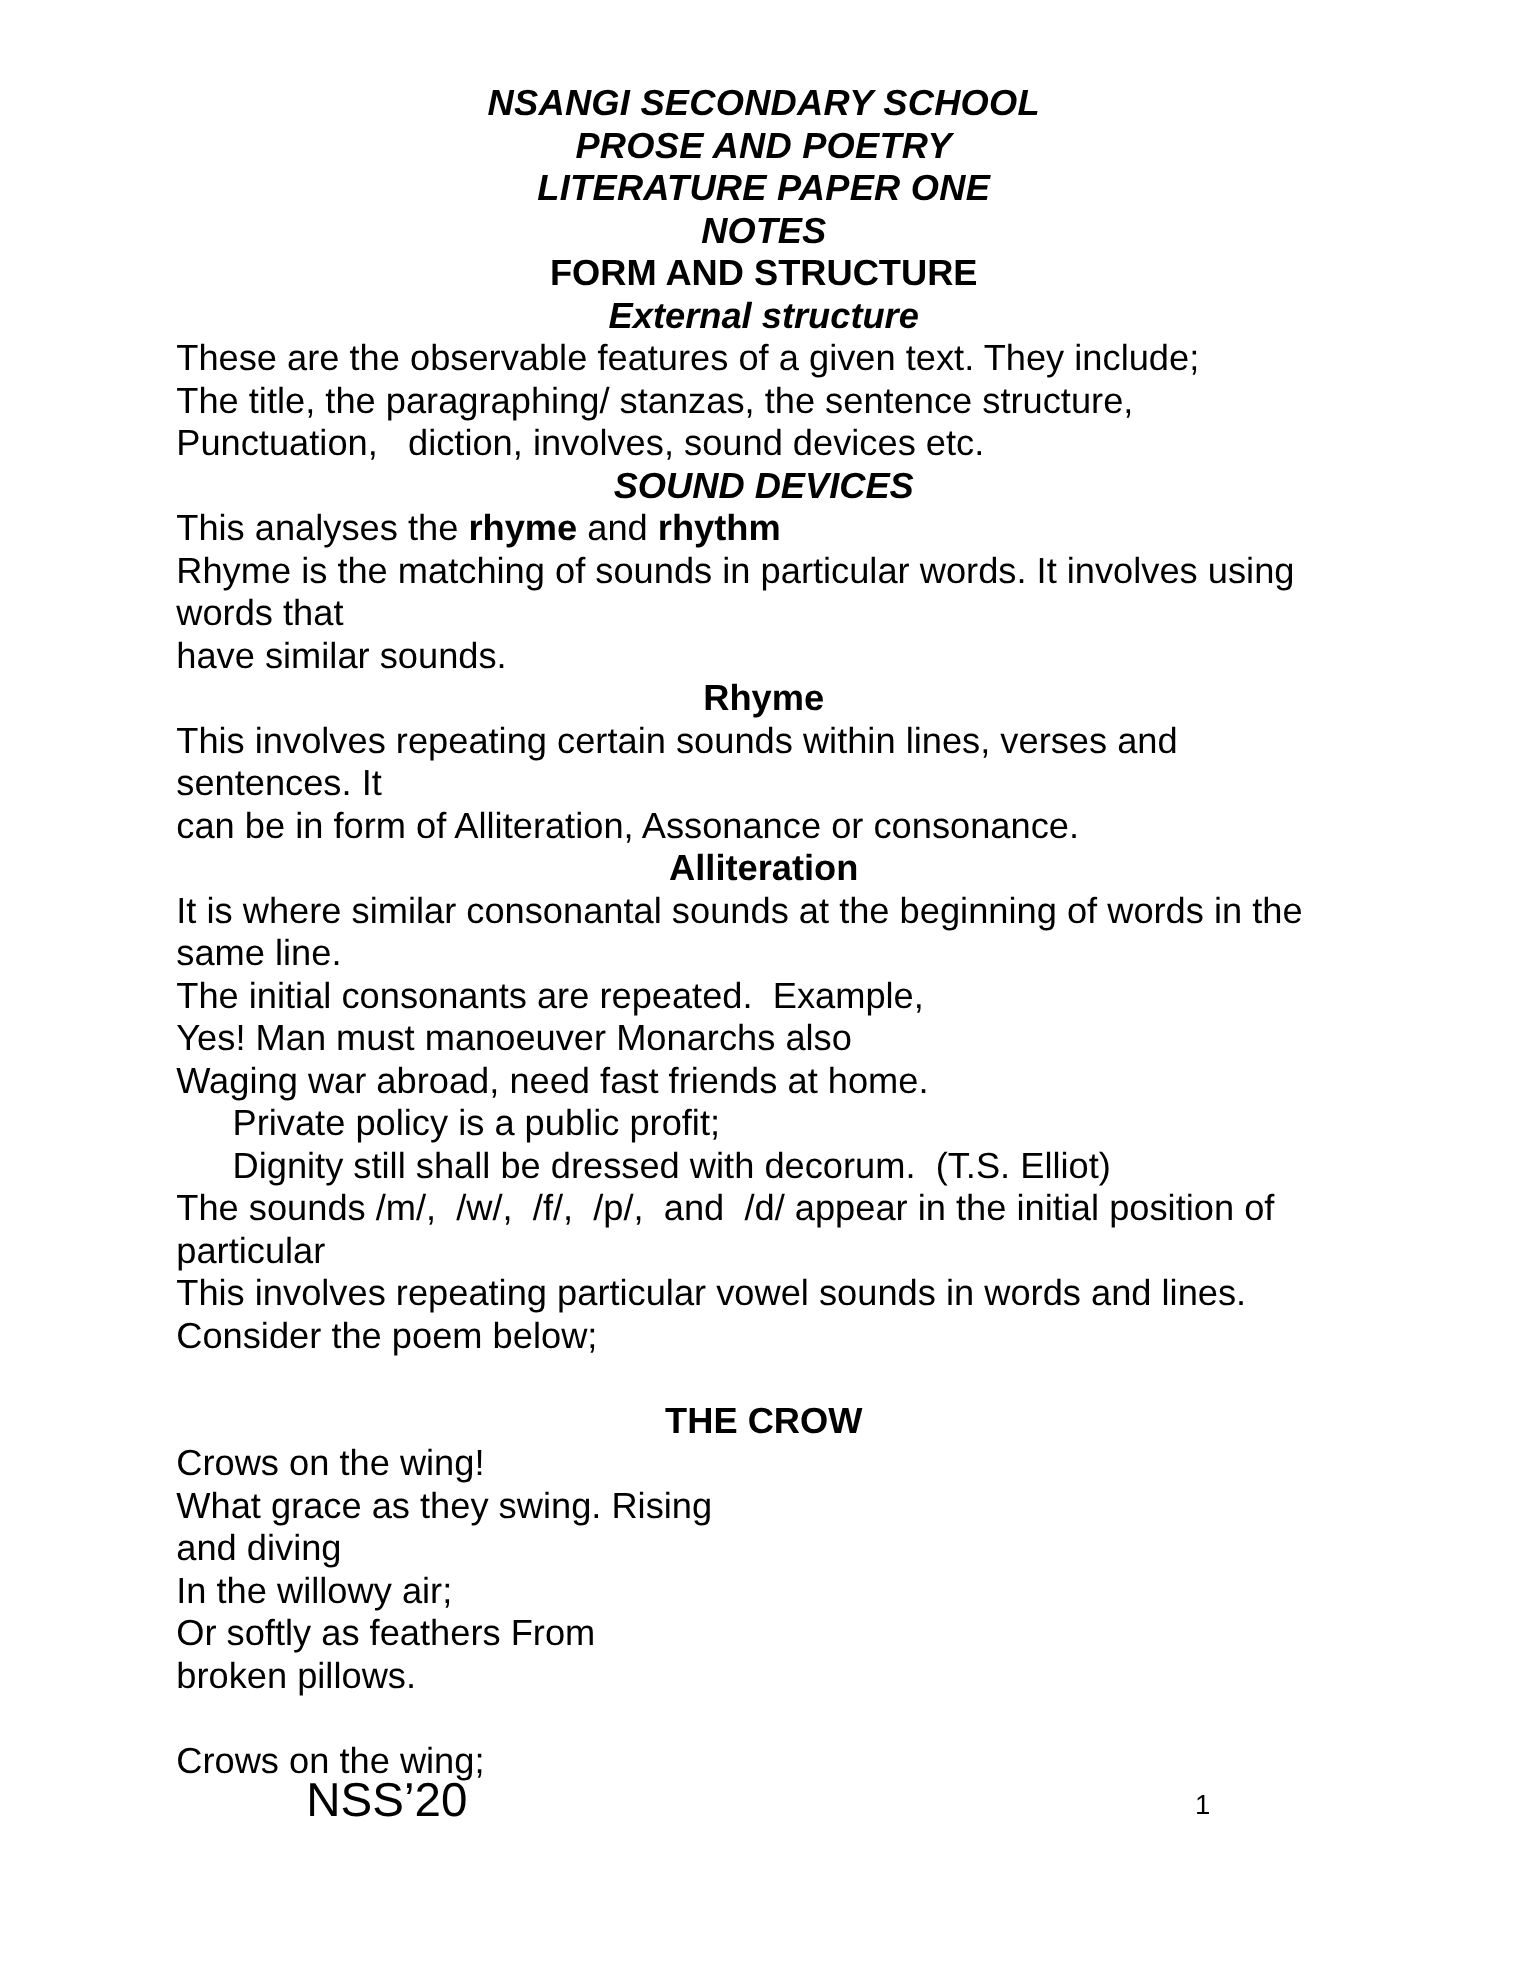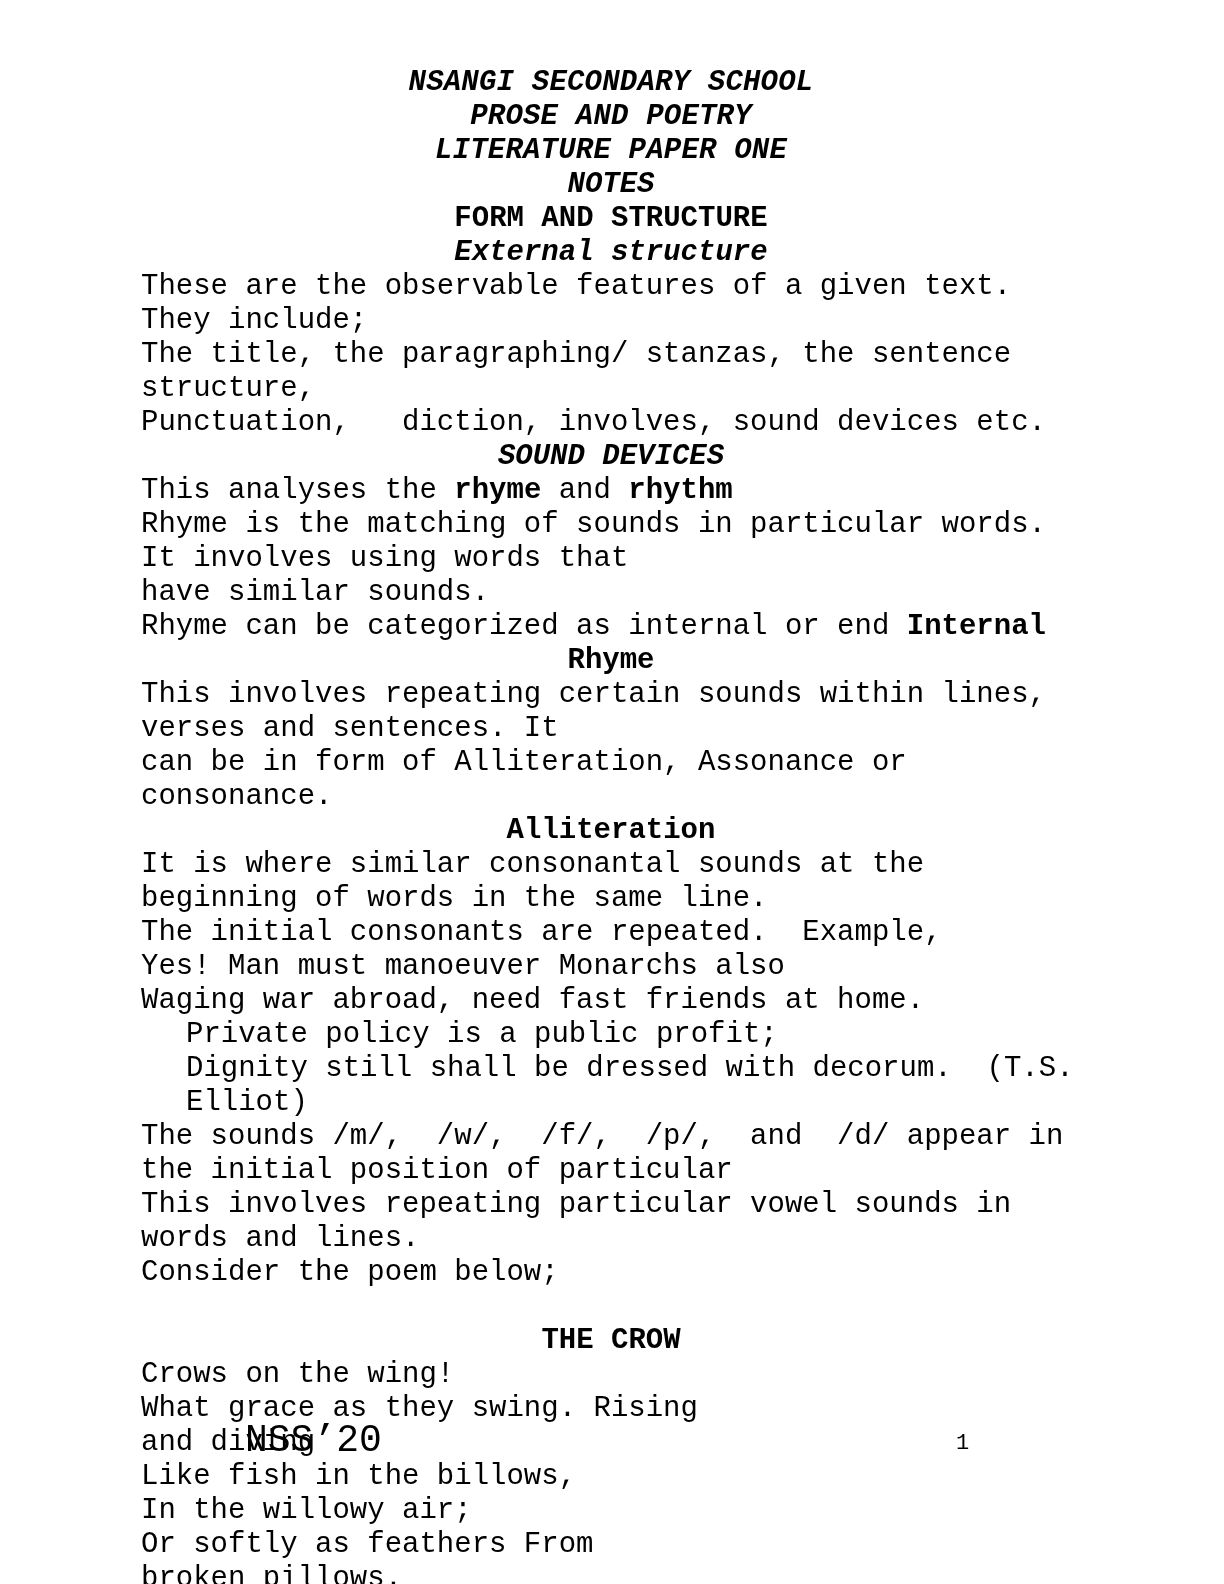--- a/index.html
+++ b/index.html
@@ -6,21 +6,21 @@
     margin: 0;
     padding: 0;
     background: #ffffff;
   }
   .page {
     position: relative;
     width: 1224px;
     height: 1584px;
     background: #ffffff;
     box-sizing: border-box;
-    font-family: Liberation Mono, monospace;
+    font-family: Liberation Sans, sans-serif;
     color: #000000;
     overflow: hidden;
   }
   .content {
     position: absolute;
     left: 141px;
     top: 66px;
     width: 940px;
   }
   .title-block {
@@ -90,21 +90,20 @@
     <div class="line">The title, the paragraphing/ stanzas, the sentence structure,</div>
     <div class="line">Punctuation,   diction, involves, sound devices etc.</div>
 
     <div class="line bolditalic">SOUND DEVICES</div>
 
     <div class="line"><span>This analyses the </span><span class="b">rhyme</span><span> and </span><span class="b">rhythm</span></div>
 
     <div class="line">Rhyme is the matching of sounds in particular words. It involves using words that</div>
     <div class="line">have similar sounds.</div>
 
-    <div class="line"><span>Rhyme can be categorized as internal or end </span><span class="b">Internal</span></div>
 
     <div class="line bold">Rhyme</div>
 
     <div class="line">This involves repeating certain sounds within lines, verses and sentences. It</div>
     <div class="line">can be in form of Alliteration, Assonance or consonance.</div>
 
     <div class="line bold">Alliteration</div>
 
     <div class="line">It is where similar consonantal sounds at the beginning of words in the same line.</div>
     <div class="line">The initial consonants are repeated.  Example,</div>
@@ -117,21 +116,20 @@
 
     <div class="line">This involves repeating particular vowel sounds in words and lines.</div>
     <div class="line">Consider the poem below;</div>
 
     <div class="line blank">&nbsp;</div>
 
     <div class="line bold">THE CROW</div>
     <div class="line">Crows on the wing!</div>
     <div class="line">What grace as they swing. Rising</div>
     <div class="line">and diving</div>
-    <div class="line">Like fish in the billows,</div>
     <div class="line">In the willowy air;</div>
     <div class="line">Or softly as feathers From</div>
     <div class="line">broken pillows.</div>
 
     <div class="line blank">&nbsp;</div>
 
     <div class="line">Crows on the wing;</div>
 
   </div>
 

